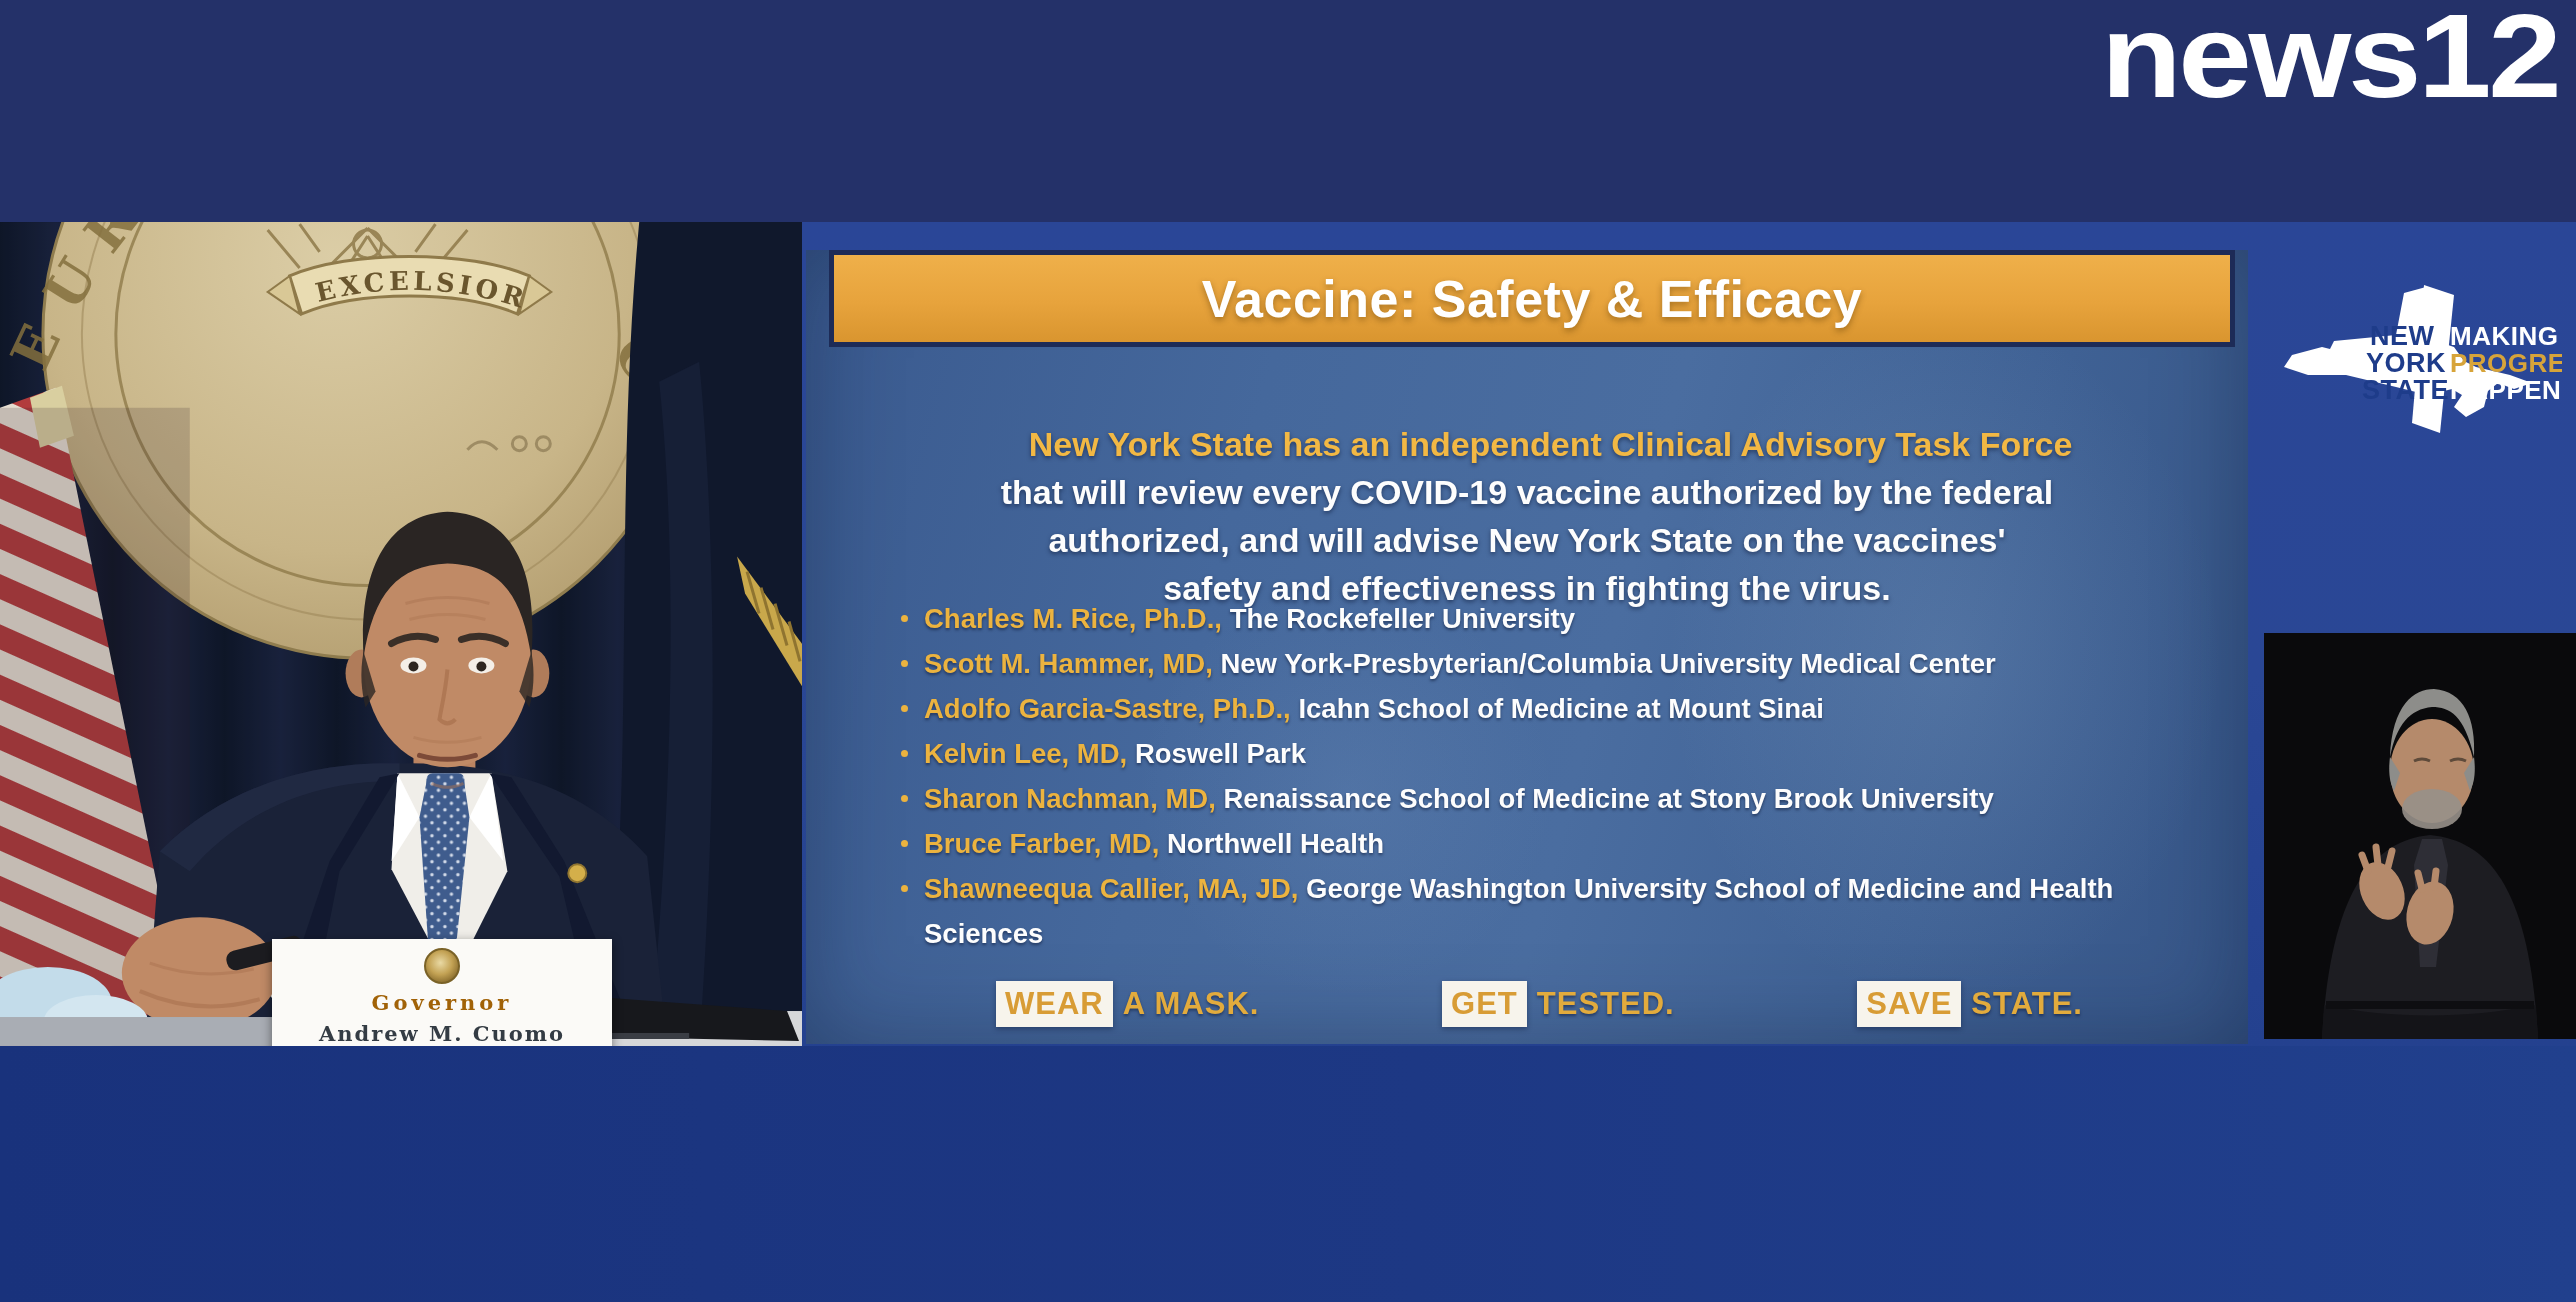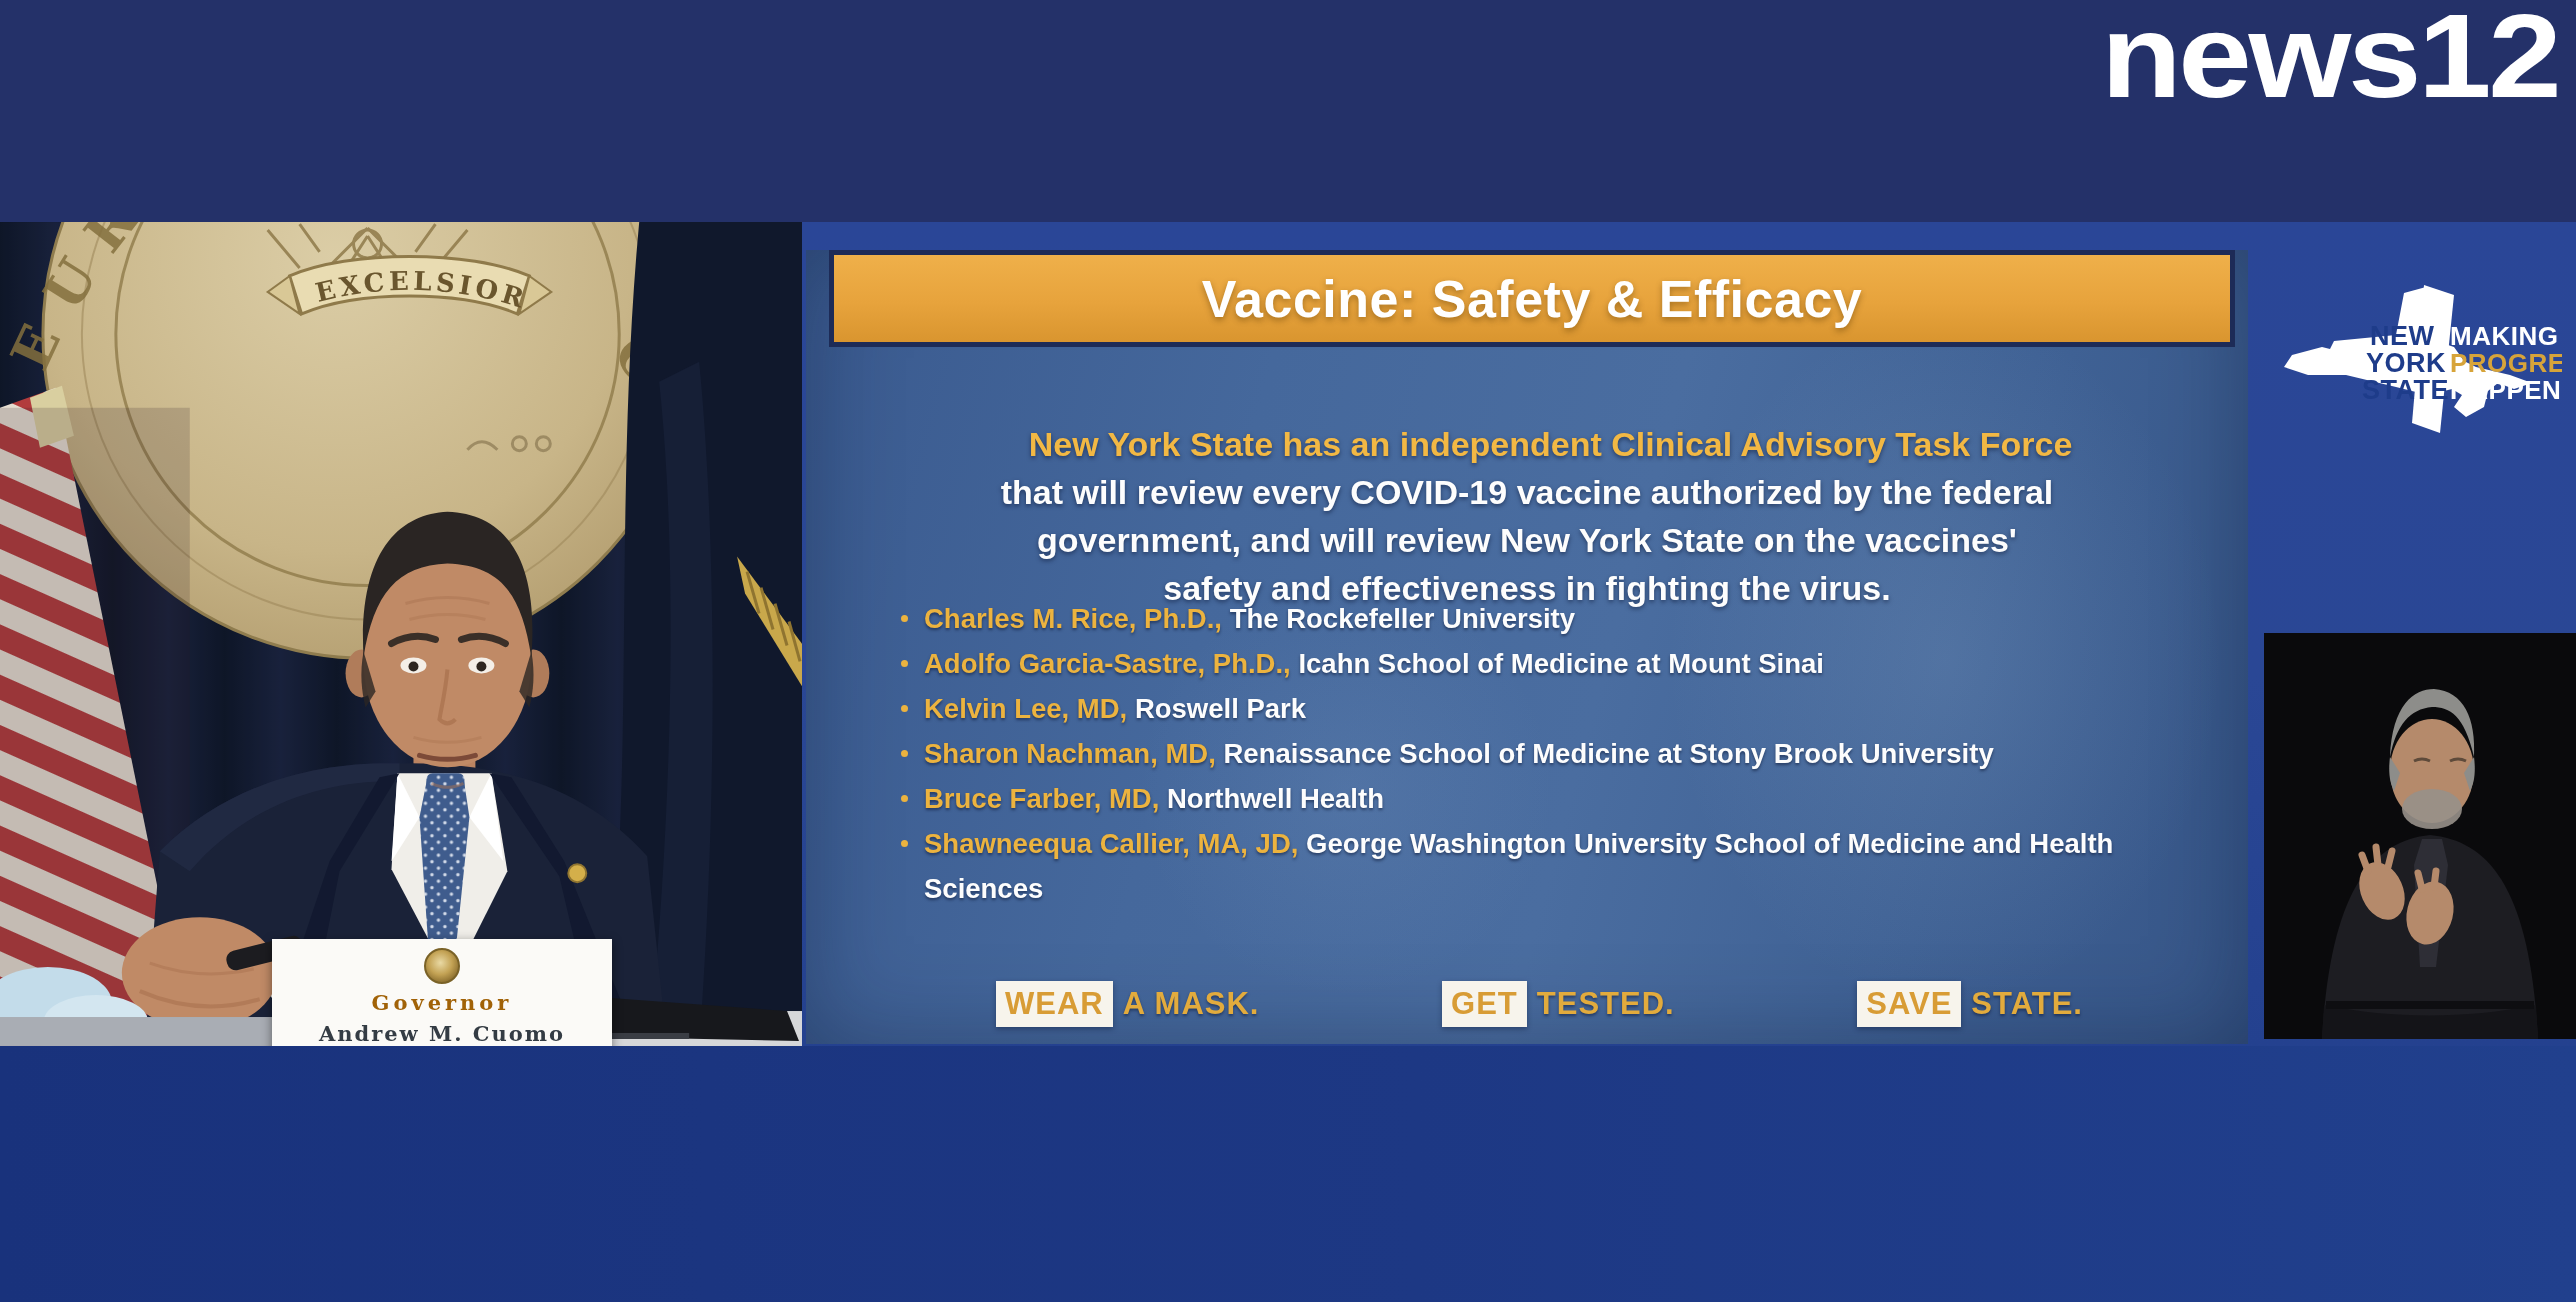--- a/index.html
+++ b/index.html
@@ -266,26 +266,27 @@
   <div class="photo-glow glow1"></div>
   <div class="photo-glow glow2"></div>
 
   <div class="slide-header">
     <div class="slide-title">Vaccine: Safety &amp; Efficacy</div>
   </div>
 
   <div class="intro">
     <div class="hl">New York State has an independent Clinical Advisory Task Force</div>
     <div class="wl">that will review every COVID-19 vaccine authorized by the federal</div>
-    <div class="wl">government, and will review New York State on the vaccines'</div>
+    <div class="wl">authorized, and will advise New York State on the vaccines'</div>
     <div class="wl">safety and effectiveness in fighting the virus.</div>
   </div>
 
   <ul class="bullets">
     <li><span class="b-dot"></span><span class="b-name">Charles M. Rice, Ph.D.,</span><span class="b-aff"> The Rockefeller University</span></li>
+    <li><span class="b-dot"></span><span class="b-name">Scott M. Hammer, MD,</span><span class="b-aff"> New York-Presbyterian/Columbia University Medical Center</span></li>
     <li><span class="b-dot"></span><span class="b-name">Adolfo Garcia-Sastre, Ph.D.,</span><span class="b-aff"> Icahn School of Medicine at Mount Sinai</span></li>
     <li><span class="b-dot"></span><span class="b-name">Kelvin Lee, MD,</span><span class="b-aff"> Roswell Park</span></li>
     <li><span class="b-dot"></span><span class="b-name">Sharon Nachman, MD,</span><span class="b-aff"> Renaissance School of Medicine at Stony Brook University</span></li>
     <li><span class="b-dot"></span><span class="b-name">Bruce Farber, MD,</span><span class="b-aff"> Northwell Health</span></li>
     <li><span class="b-dot"></span><span class="b-name">Shawneequa Callier, MA, JD,</span><span class="b-aff"> George Washington University School of Medicine and Health Sciences</span></li>
   </ul>
 
   <div class="slogans">
     <div class="slogan"><span class="box">WEAR</span><span class="rest">A MASK.</span></div>
     <div class="slogan"><span class="box">GET</span><span class="rest">TESTED.</span></div>

